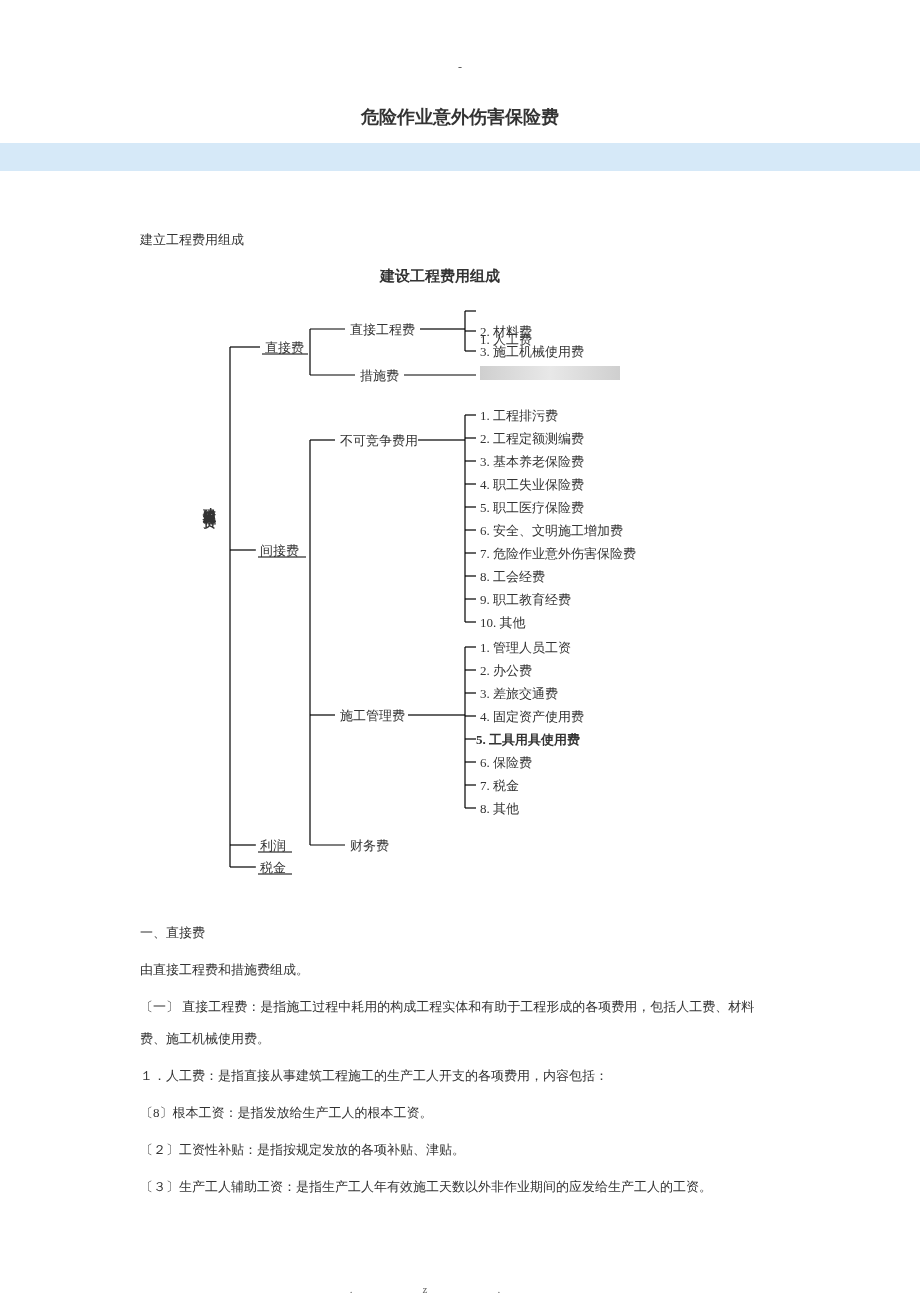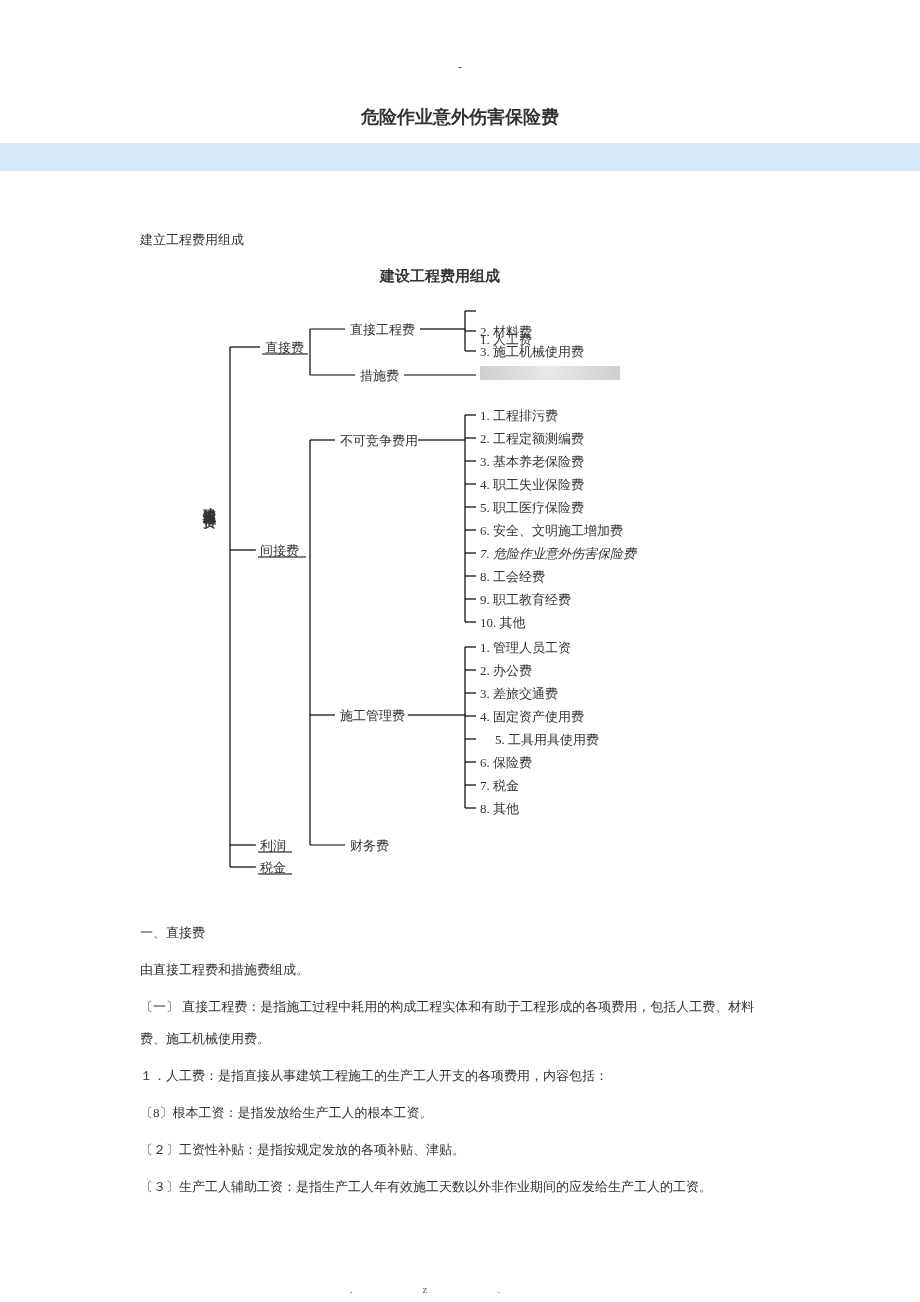--- a/index.html
+++ b/index.html
@@ -102,31 +102,31 @@
 
     <div class="lbl" style="left:80px; top:275px;">间接费</div>
 
     <div class="lbl" style="left:160px; top:165px;">不可竞争费用</div>
     <div class="lbl" style="left:300px; top:140px;">1. 工程排污费</div>
     <div class="lbl" style="left:300px; top:163px;">2. 工程定额测编费</div>
     <div class="lbl" style="left:300px; top:186px;">3. 基本养老保险费</div>
     <div class="lbl" style="left:300px; top:209px;">4. 职工失业保险费</div>
     <div class="lbl" style="left:300px; top:232px;">5. 职工医疗保险费</div>
     <div class="lbl" style="left:300px; top:255px;">6. 安全、文明施工增加费</div>
-    <div class="lbl" style="left:300px; top:278px;font-style:italic;">7. 危险作业意外伤害保险费</div>
+    <div class="lbl" style="left:300px; top:278px;">7. 危险作业意外伤害保险费</div>
     <div class="lbl" style="left:300px; top:301px;">8. 工会经费</div>
     <div class="lbl" style="left:300px; top:324px;">9. 职工教育经费</div>
     <div class="lbl" style="left:300px; top:347px;">10. 其他</div>
 
     <div class="lbl" style="left:160px; top:440px;">施工管理费</div>
     <div class="lbl" style="left:300px; top:372px;">1. 管理人员工资</div>
     <div class="lbl" style="left:300px; top:395px;">2. 办公费</div>
     <div class="lbl" style="left:300px; top:418px;">3. 差旅交通费</div>
     <div class="lbl" style="left:300px; top:441px;">4. 固定资产使用费</div>
-    <div class="lbl" style="left:315px; top:464px;">5. 工具用具使用费</div>
+    <div class="lbl" style="left:296px; top:464px;font-weight:bold;">5. 工具用具使用费</div>
     <div class="lbl" style="left:300px; top:487px;">6. 保险费</div>
     <div class="lbl" style="left:300px; top:510px;">7. 税金</div>
     <div class="lbl" style="left:300px; top:533px;">8. 其他</div>
 
     <div class="lbl" style="left:170px; top:570px;">财务费</div>
     <div class="lbl" style="left:80px; top:570px;">利润</div>
     <div class="lbl" style="left:80px; top:592px;">税金</div>
 
     <svg width="560" height="620">
       <g stroke="#000" stroke-width="1.2" fill="none">

